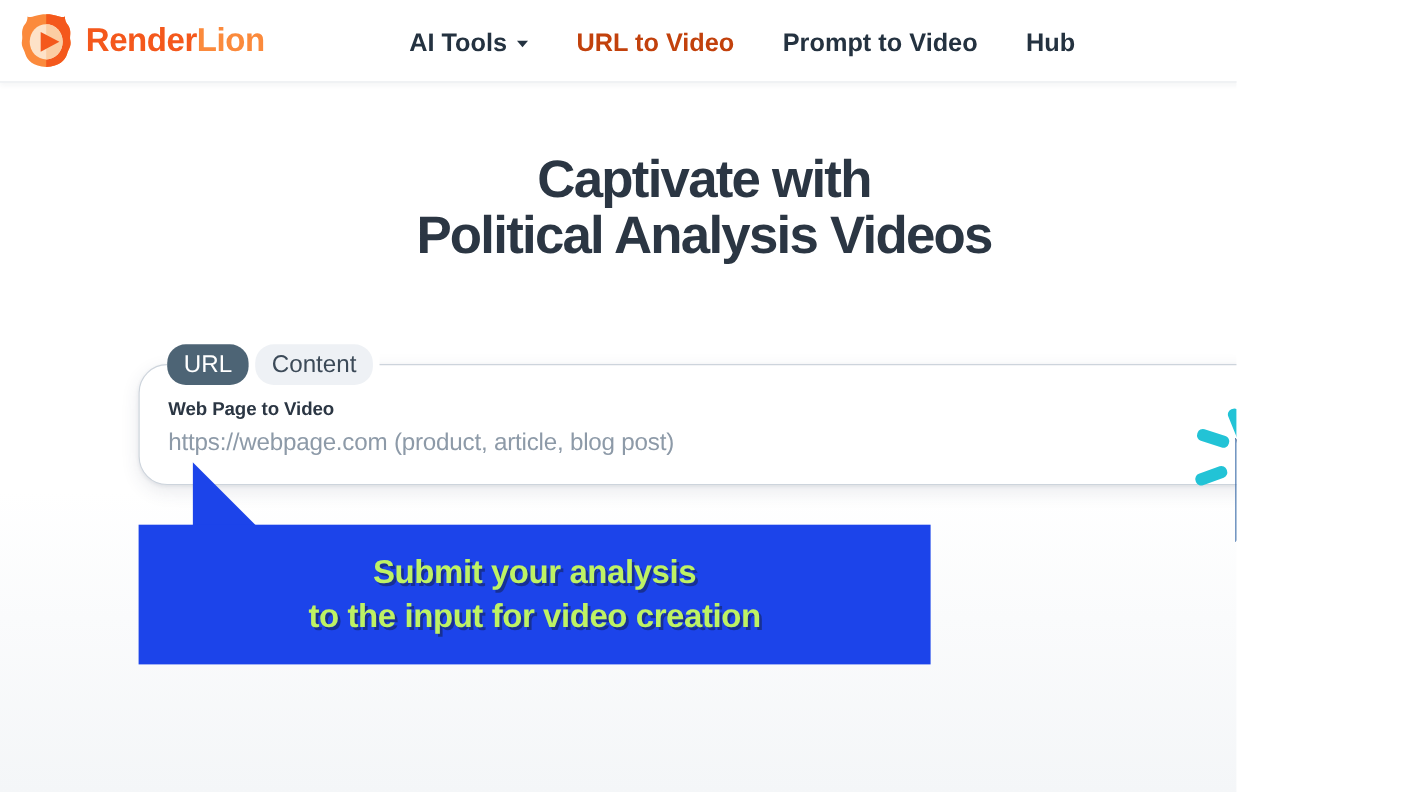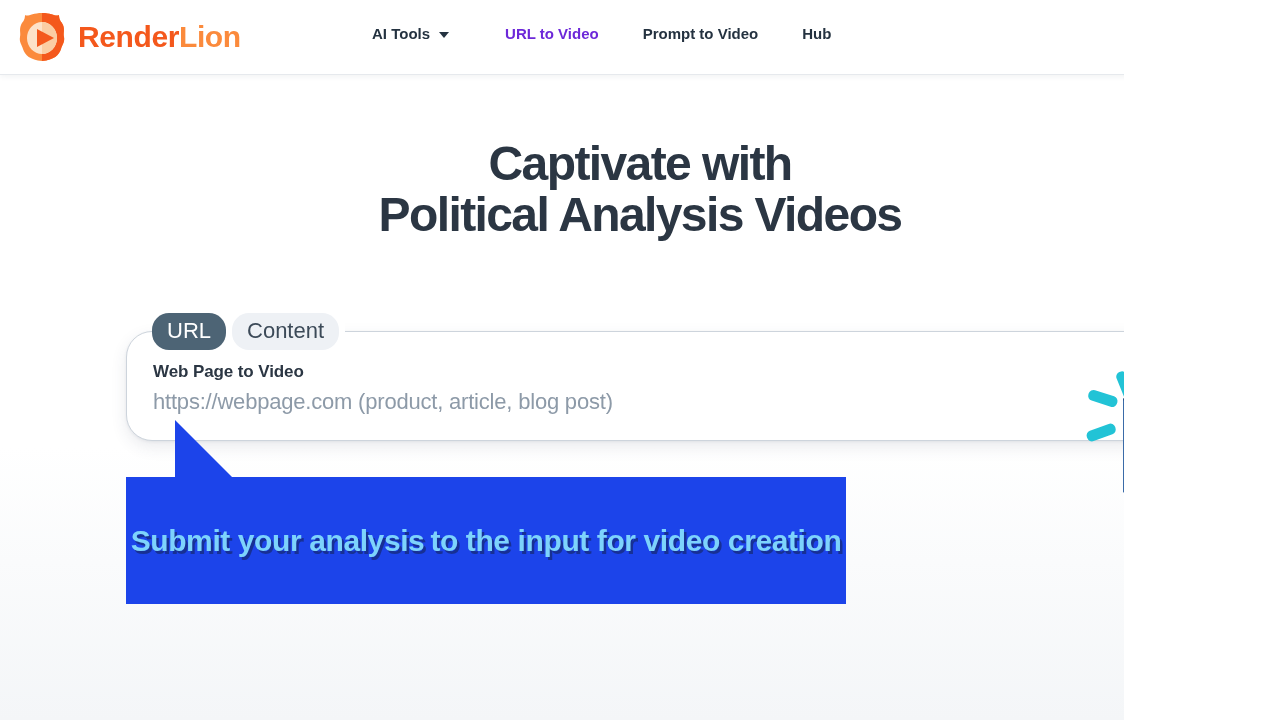--- a/index.html
+++ b/index.html
@@ -54,32 +54,32 @@
 
   .nav {
     position: absolute;
     left: 372px;
     top: 23px;
     display: flex;
     align-items: center;
     gap: 0;
   }
   .nav-item {
-    font-size: 15px;
+    font-size: 23px;
     font-weight: bold;
     color: #243240;
     padding: 2px 0;
     margin-right: 44px;
     white-space: nowrap;
     display: flex;
     align-items: center;
     gap: 9px;
     cursor: pointer;
   }
-  .nav-item.muted { color: #6d28d9; margin-left: 12px; }
+  .nav-item.muted { color: #c2410c; }
   .nav-item:last-child { margin-right: 0; }
   .caret {
     width: 0; height: 0;
     border-left: 5.5px solid transparent;
     border-right: 5.5px solid transparent;
     border-top: 6.5px solid #243240;
     display: inline-block;
     margin-top: 3px;
   }
 
@@ -216,25 +216,25 @@
     background: #1c44ea;
     clip-path: polygon(0 0, 0 100%, 100% 100%);
     z-index: 11;
   }
   .callout-text {
     position: absolute;
     left: 0; top: 0;
     width: 720px;
     height: 127px;
     display: flex;
-    flex-direction: row;
+    flex-direction: column;
     align-items: center;
     justify-content: center;
     gap: 6px;
-    color: #7dd3fc;
+    color: #bef264;
     font-size: 30px;
     font-weight: bold;
     letter-spacing: -0.4px;
     text-shadow: 2.5px 3px 0 rgba(18,24,45,0.45);
     line-height: 1.12;
     text-align: center;
   }
 
   
   .cursor-layer {

